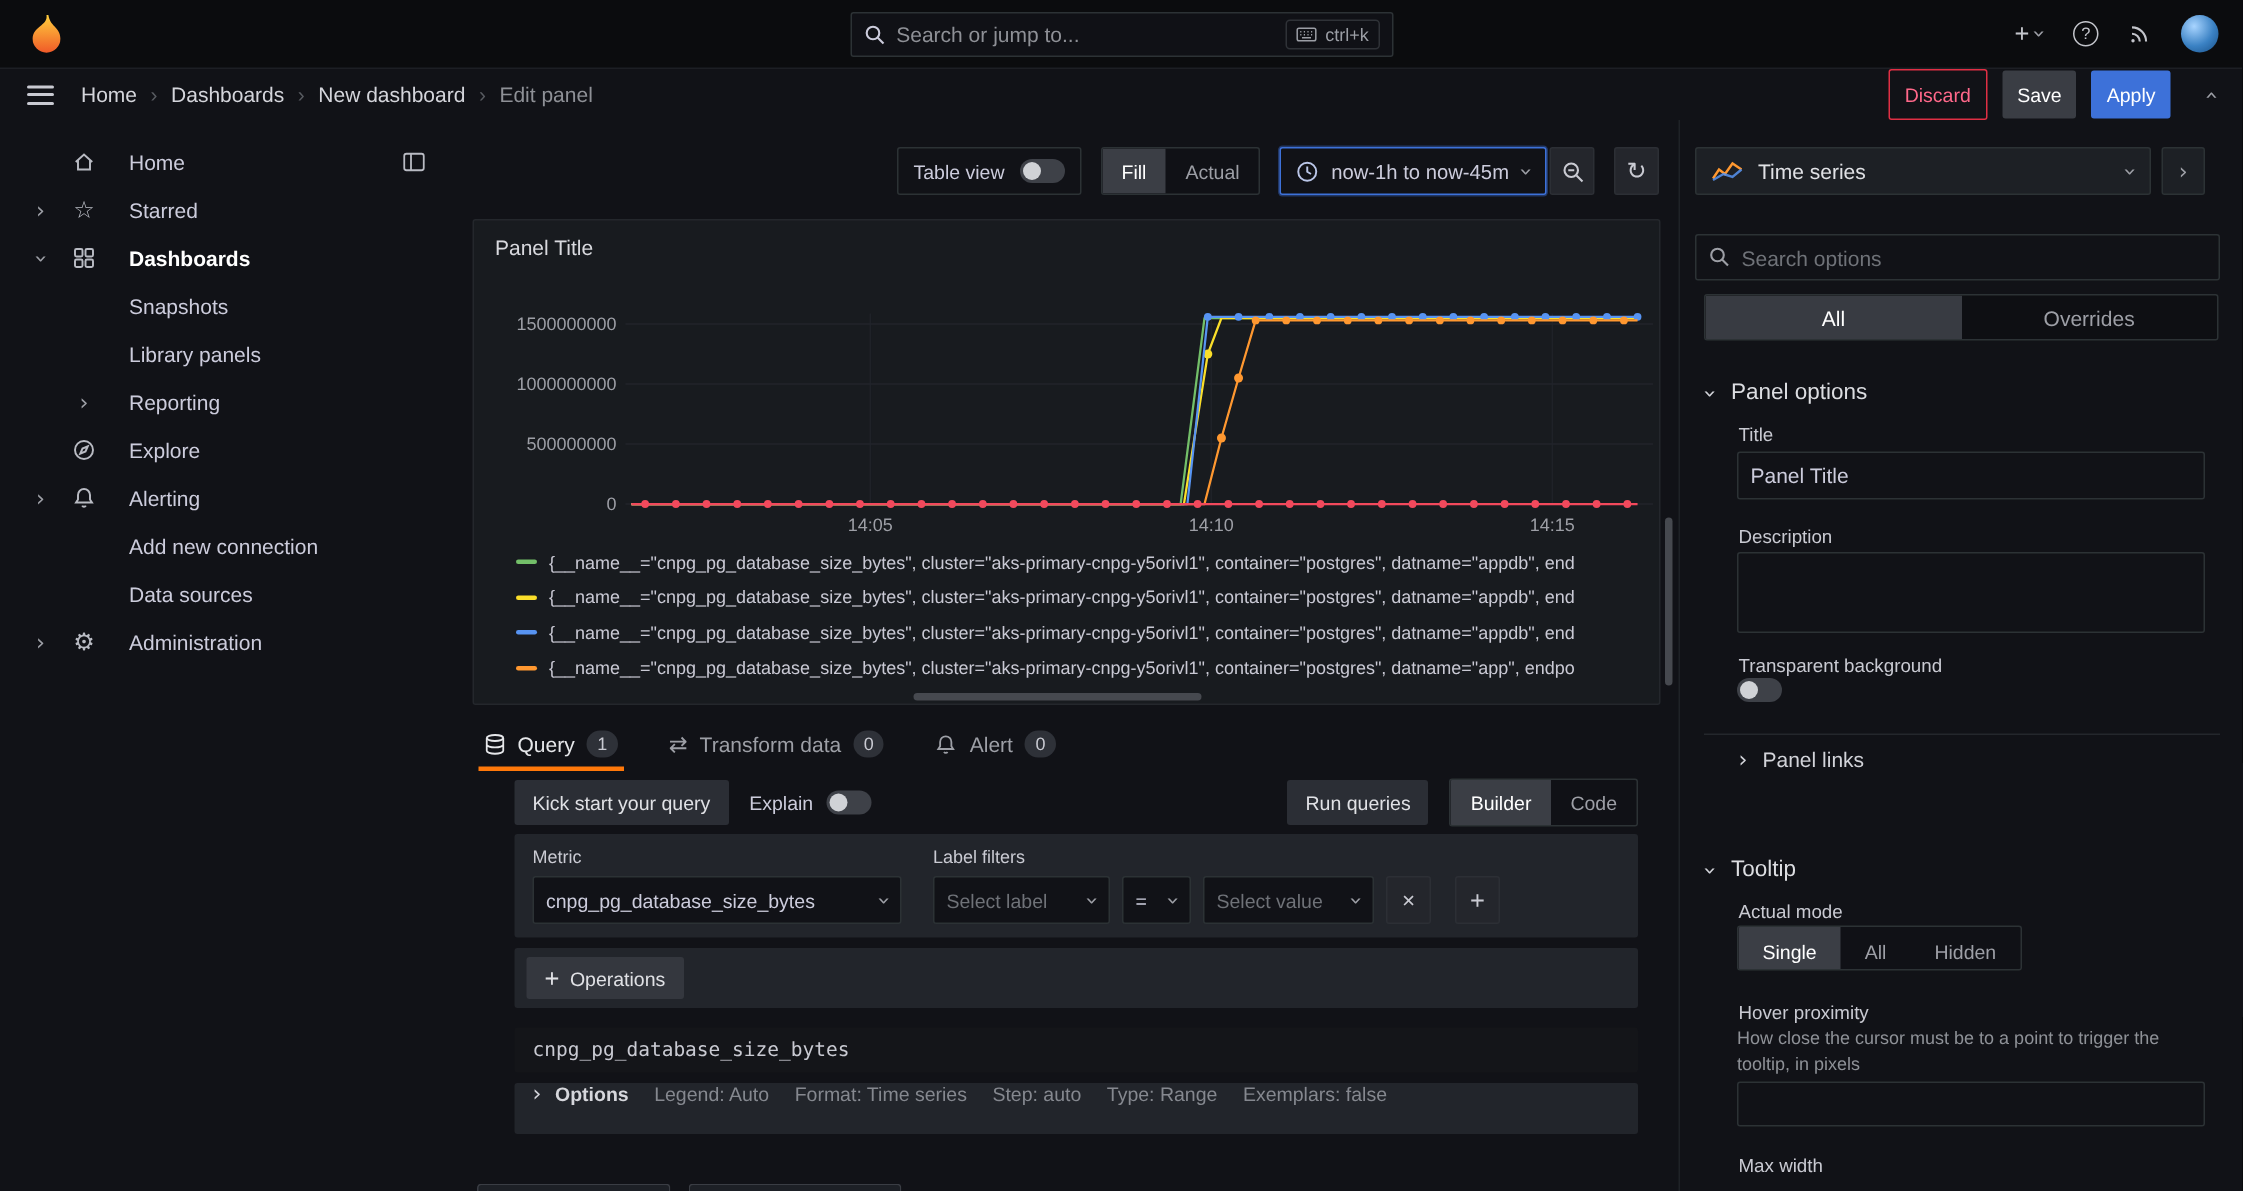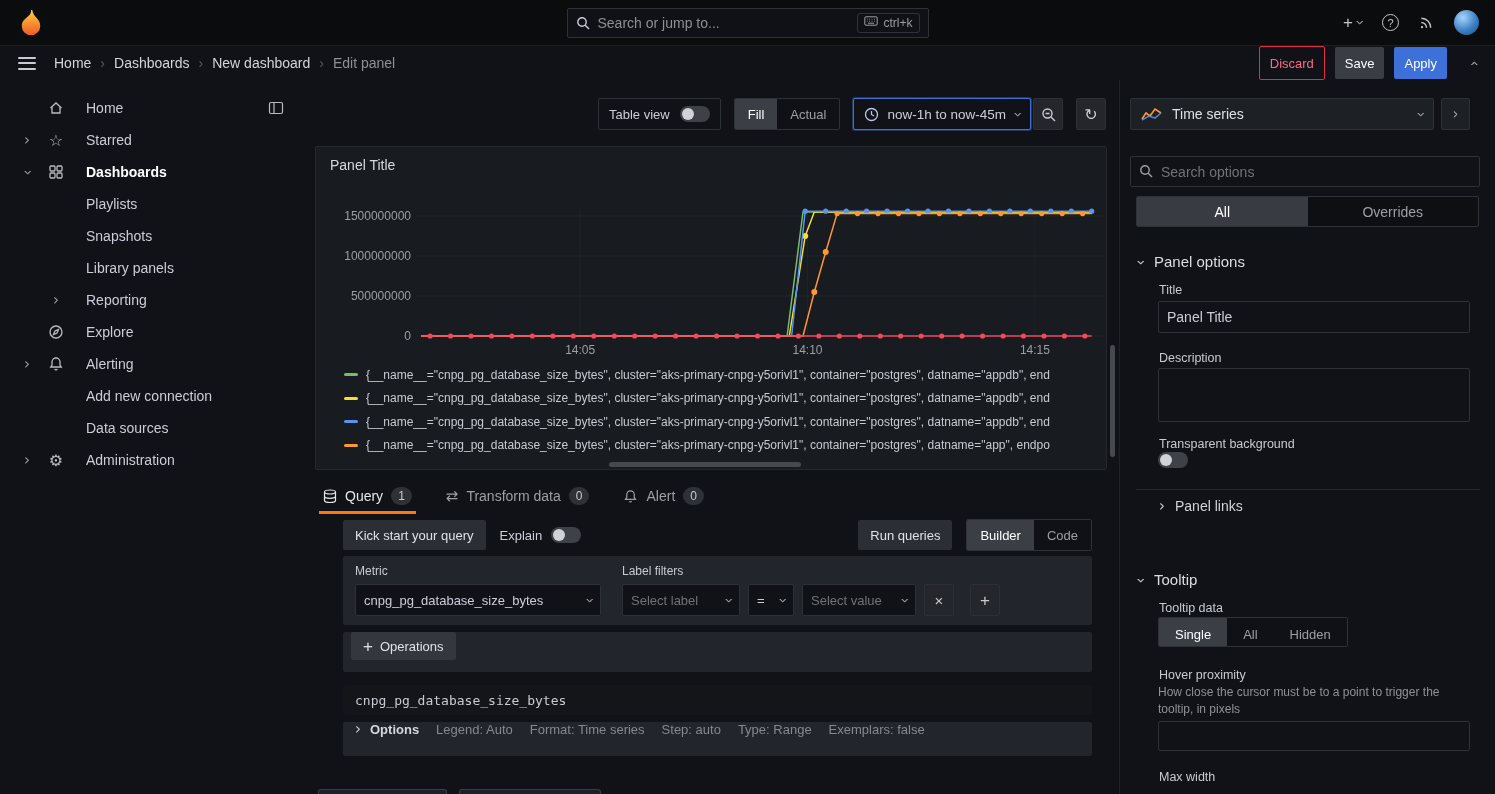--- a/index.html
+++ b/index.html
@@ -11,21 +11,21 @@
 .chev{display:inline-block;font-size:15px;line-height:1;color:var(--dim);font-family:"DejaVu Sans",sans-serif}
 .chev::before{content:"\203A"}
 .chev.down{transform:rotate(90deg)}
 .chev.up{transform:rotate(-90deg)}
 .chev.lite{color:#d2d3d9}
 
 .topbar{position:absolute;left:0;top:0;right:0;height:46px;background:#0b0c0e;border-bottom:1px solid #1d1f24;display:flex;align-items:center;padding:0 16px;z-index:5}
 .logo{width:30px;height:30px;cursor:pointer}
 .top-search{position:absolute;left:50%;transform:translateX(-50%);width:362px;height:30px;background:#101116;border:1px solid var(--border);border-radius:2px;display:flex;align-items:center;gap:8px;padding:0 8px;cursor:text}
 .top-search-text{font-size:14px;color:#8e9096;flex:1}
-.kbd{display:flex;align-items:flex-start;gap:5px;border:1px solid #2f3237;border-radius:3px;padding:2px 6px;font-size:12px;color:#9b9ea5}
+.kbd{display:flex;align-items:center;gap:5px;border:1px solid #2f3237;border-radius:3px;padding:2px 6px;font-size:12px;color:#9b9ea5}
 .top-right{margin-left:auto;display:flex;align-items:center;gap:20px}
 .top-btn{display:flex;align-items:center;gap:3px;color:#c3c5cb;cursor:pointer}
 .i-plus::before{content:"+";font-size:17px;line-height:1}
 .i-question{width:17px;height:17px;border:1.5px solid #c3c5cb;border-radius:50%;font-size:11px;display:inline-flex;align-items:center;justify-content:center}
 .i-question::before{content:"?"}
 .avatar{width:25px;height:25px;border-radius:50%;background:radial-gradient(circle at 35% 30%,#a8d4ff,#3b82c4 55%,#174e86);cursor:pointer}
 
 .subbar{position:absolute;top:46px;left:0;right:0;height:34px;display:flex;align-items:center;padding:0 18px;gap:18px}
 .hamburger{width:18px;display:flex;flex-direction:column;gap:3.5px;cursor:pointer}
 .hamburger span{height:2px;background:#c9cad2;border-radius:1px}
@@ -93,21 +93,21 @@
 .qm-ctrls{display:flex;align-items:center;gap:8px;padding-left:4px}
 .select{height:32px;background:#111217;border:1px solid var(--border);border-radius:2px;display:inline-flex;align-items:center;justify-content:space-between;gap:6px;padding:0 8px;font-size:13px;cursor:pointer;white-space:nowrap;overflow:hidden}
 .select.ph .sel-val{color:var(--faint)}
 .w-metric{width:246px;margin-right:13px}
 .w-label{width:118px}
 .w-op{width:46px}
 .w-value{width:114px}
 .sq-btn{width:30px;height:32px;background:#24262c;border:1px solid #2c2f35;border-radius:2px;color:#c9cad2;display:inline-flex;align-items:center;justify-content:center;cursor:pointer}
 .sq-btn.gap{margin-left:8px}
 .i-close::before{content:"\00D7";font-size:15px}
-.m-ops{position:absolute;left:41px;right:27px;top:552px;height:40px;background:var(--bg3);border-radius:2px;display:flex;padding:0 8px}
+.m-ops{position:absolute;left:41px;right:27px;top:552px;height:40px;background:var(--bg3);border-radius:2px;display:flex;align-items:center;padding:0 8px}
 .btn-op{height:28px;padding:0 12px;background:#34373e;border:none;border-radius:2px;color:#e0e1e5;font-size:13px;display:inline-flex;align-items:center;gap:7px;cursor:pointer;font-family:inherit}
 .m-code{position:absolute;left:41px;right:27px;top:605px;height:30px;background:#141519;border-radius:2px;display:flex;align-items:center;padding:0 12px;font-family:"DejaVu Sans Mono",monospace;font-size:13px;color:#c9cad2}
 .m-optrow{position:absolute;left:41px;right:27px;top:642px;height:34px;background:var(--bg3);border-radius:2px;display:flex;align-items:flex-start;gap:17px;padding:0 12px;cursor:pointer}
 .opt-title{font-size:13px;font-weight:700;color:#d6d7dc;margin-left:-8px}
 .opt-item{font-size:13px;color:#85888f}
 .m-sliver{position:absolute;top:709px;height:6px;background:#1d2026;border:1px solid #3a3d44;border-bottom:none;border-radius:3px 3px 0 0;cursor:pointer}
 .sv1{left:16px;width:129px}
 .sv2{left:157px;width:142px}
 
 .rp{position:absolute;left:1119px;top:80px;width:376px;bottom:0;border-left:1px solid #1f2227;overflow:hidden}
@@ -253,25 +253,20 @@
         </span>
       <span class="nav-icon">
           <svg width="16" height="16" viewBox="0 0 16 16" fill="none" stroke="currentColor" stroke-width="1.3">
             <rect x="2" y="2" width="5" height="5" rx="1"></rect>
             <rect x="9" y="2" width="5" height="5" rx="1"></rect>
             <rect x="2" y="9" width="5" height="5" rx="1"></rect>
             <rect x="9" y="9" width="5" height="5" rx="1"></rect>
           </svg>
         </span>
       <span class="nav-label">Dashboards</span>
-    </div>
-    <div class="nav-row">
-      <span class="nav-chev"></span>
-        <span class="nav-icon"></span>
-      <span class="nav-label">Playlists</span>
     </div>
     <div class="nav-row">
       <span class="nav-chev"></span>
         <span class="nav-icon"></span>
       <span class="nav-label">Snapshots</span>
     </div>
     <div class="nav-row">
       <span class="nav-chev"></span>
         <span class="nav-icon"></span>
       <span class="nav-label">Library panels</span>
@@ -622,21 +617,21 @@
     <div class="collapse-row cr-links">
       <span class="chev lite"></span>
       <span>Panel links</span>
     </div>
 
     <div class="sect-head rp-h2">
       <span class="chev down lite"></span>
       <span>Tooltip</span>
     </div>
 
-    <span class="f-label l-tm">Tooltip data</span>
+    <span class="f-label l-tm">Actual mode</span>
     <div class="radio-group rg-tooltip">
       <span class="radio active">Single</span>
       <span class="radio">All</span>
       <span class="radio">Hidden</span>
     </div>
 
     <span class="f-label l-hp">Hover proximity</span>
     <p class="help">How close the cursor must be to a point to trigger the tooltip, in pixels</p>
     <input class="f-input in-hp" style="">
 

